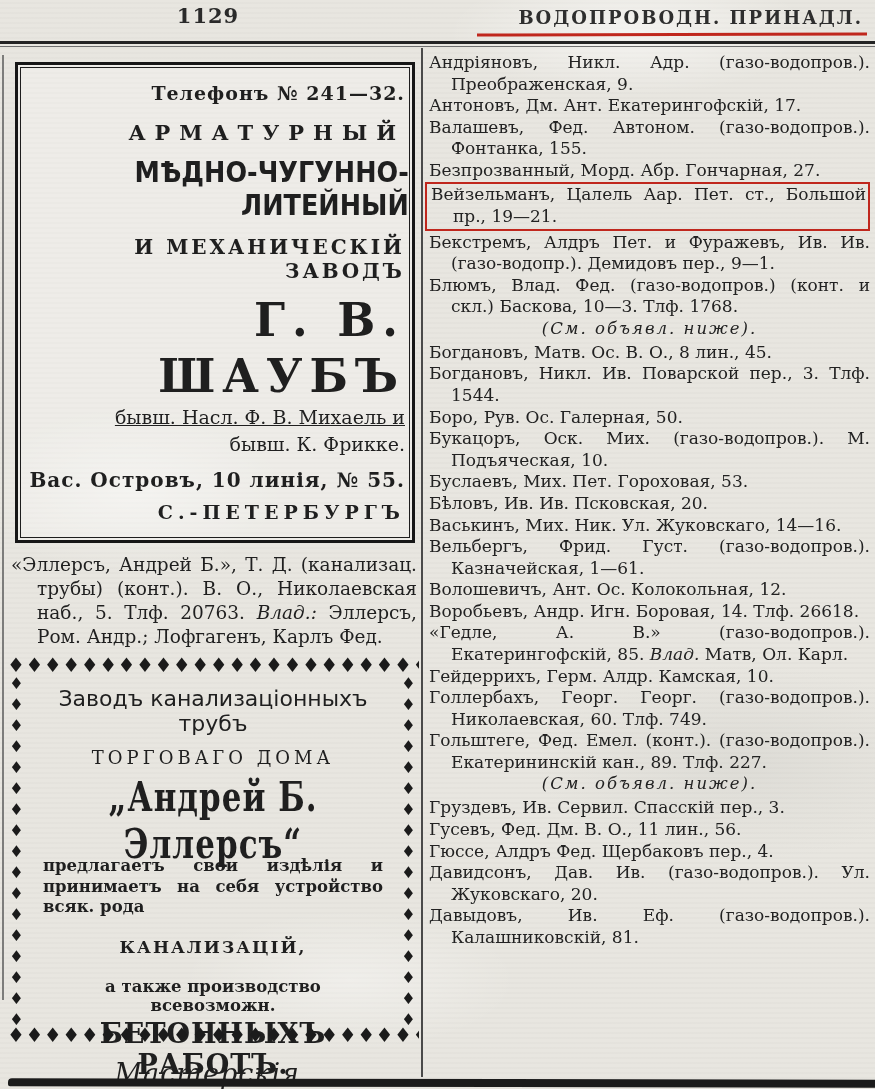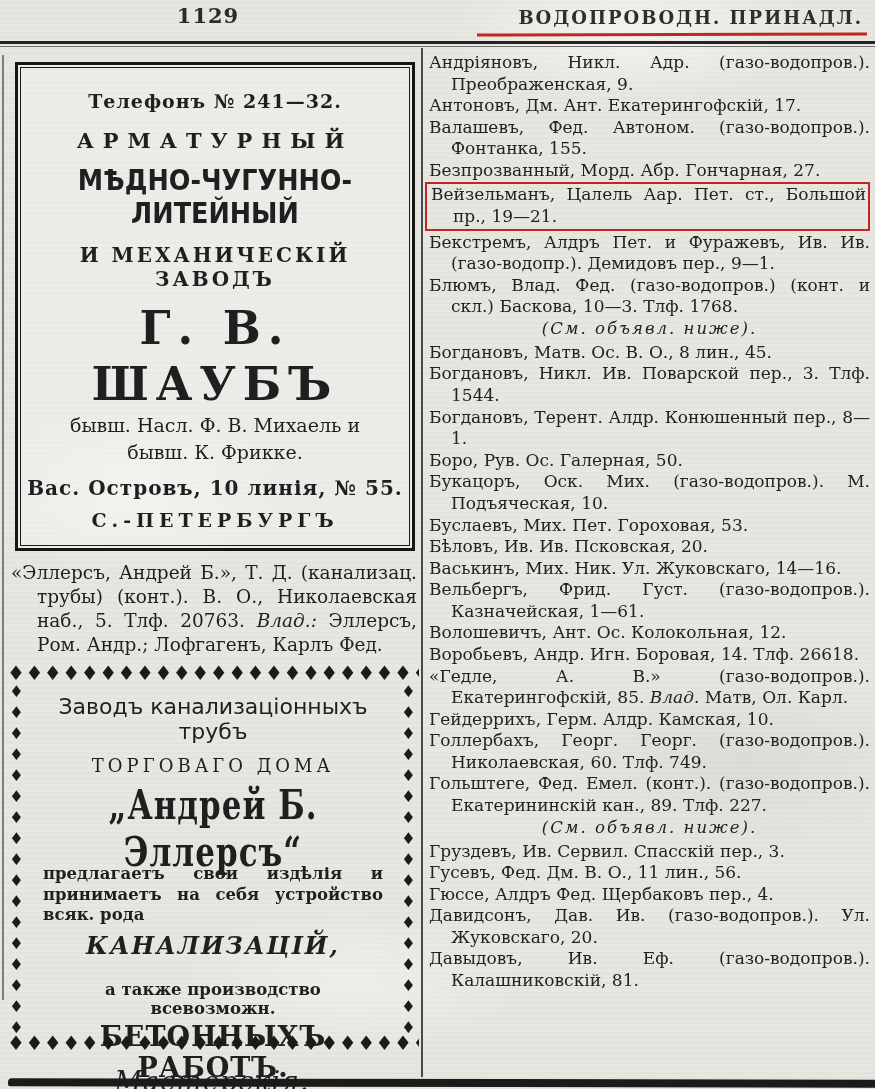--- a/index.html
+++ b/index.html
@@ -25,47 +25,47 @@
     background:#c0271d;transform:rotate(-.15deg);}
   .rule-thick{position:absolute;top:41px;left:0;width:875px;height:3px;background:#242424;}
   .rule-thin{position:absolute;top:46px;left:0;width:875px;height:1px;background:#6f6f6f;}
   .left-edge{position:absolute;left:2px;top:55px;height:945px;width:2px;background:#5a5a5a;opacity:.75;}
   .col-divider{position:absolute;left:421px;top:48px;bottom:12px;width:2px;background:#4a4a4a;}
   .bottom-bar{position:absolute;left:8px;right:0;bottom:2px;height:8px;background:#1b1b1b;
     border-radius:4px 0 0 2px;transform:rotate(.1deg);}
   
   .left-col{position:absolute;top:48px;left:5px;width:414px;}
   .schaub-box{margin:14px 4px 0 10px;border:3px solid #161616;padding:2px;background:rgba(255,255,255,.25);}
-  .schaub-inner{border:1px solid #1d1d1d;text-align:center;padding:16px 4px 14px;}
+  .schaub-inner{border:1px solid #1d1d1d;text-align:right;padding:8px 4px 14px;}
   .s-phone{font-size:19px;font-weight:bold;letter-spacing:1px;margin-top:6px;}
   .s-armatur{font-size:21px;font-weight:bold;letter-spacing:9px;margin-top:16px;}
   .s-medno{font-family:"DejaVu Sans","Liberation Sans",sans-serif;font-weight:bold;font-size:25px;
     letter-spacing:0;margin-top:15px;transform:scale(1.02,1.12);}
   .s-mech{font-size:20px;font-weight:bold;letter-spacing:3px;margin-top:17px;}
   .s-name{font-size:45px;font-weight:bold;letter-spacing:7px;margin-top:12px;transform:scaleY(1.05);}
   .s-former{font-size:19px;margin-top:5px;}
-  .s-former.first{}
+  .s-former.first{text-decoration:underline;}
   .s-addr{font-size:20px;font-weight:bold;margin-top:13px;letter-spacing:1px;}
   .s-city{font-size:19px;font-weight:bold;letter-spacing:5px;margin-top:9px;}
   .ellers-entry{margin:10px 2px 0 6px;font-size:18.5px;line-height:1.3;text-align:justify;
     padding-left:26px;text-indent:-26px;}
   .ital{font-style:italic;}
   
   .diamond-ad{position:relative;margin:8px 0 0 2px;padding:27px 36px 6px;text-align:center;height:352px;}
   .d-h{position:absolute;left:0;right:0;font-family:"DejaVu Sans",sans-serif;font-size:20px;line-height:18px;
     white-space:nowrap;overflow:hidden;text-align:center;letter-spacing:0.5px;color:#1b1b1b;}
   .d-top{top:-1px;} .d-bottom{bottom:-2px;}
   .d-v{position:absolute;top:16px;bottom:16px;width:17px;font-family:"DejaVu Sans",sans-serif;
     font-size:16px;line-height:21px;word-break:break-all;overflow:hidden;text-align:center;color:#1b1b1b;}
   .d-left{left:1px;} .d-right{right:2px;}
   .da-line1{font-family:"DejaVu Sans","Liberation Sans",sans-serif;font-weight:normal;font-size:22px;margin-top:2px;}
   .da-line2{font-size:18px;letter-spacing:4px;margin-top:11px;}
   .da-name{font-size:31px;font-weight:bold;letter-spacing:1px;margin-top:16px;transform:scaleY(1.3);}
   .da-body{font-size:16.5px;font-weight:bold;line-height:1.25;text-align:justify;}
-  .da-kanal{font-size:24px;font-weight:bold;letter-spacing:2px;margin-top:5px;font-style:italic;}
+  .da-kanal{font-size:17px;font-weight:bold;letter-spacing:2px;margin-top:19px;}
   .da-body2{font-size:16.5px;font-weight:bold;margin-top:20px;}
   .da-beton{font-size:27px;font-weight:bold;letter-spacing:1px;margin-top:3px;}
   
   .mast-head{text-align:center;margin-top:16px;}
   .mast-text{font-style:italic;font-size:27px;letter-spacing:1px;}
   
   .right-col{position:absolute;top:52px;left:429px;width:441px;}
   .entry{position:relative;}
   .entry-text{font-size:17px;line-height:1.27;padding-left:22px;text-indent:-22px;text-align:justify;color:#222;}
   .entry-note{font-size:16.5px;font-style:italic;text-align:center;letter-spacing:2px;
@@ -148,23 +148,20 @@
         <div class="entry-text">Блюмъ, Влад. Фед. (газо-водопров.) (конт. и скл.) Баскова, 10—3. Тлф. 1768.</div>
         <div class="entry-note">(См. объявл. ниже).</div>
       </div>
       <div class="entry">
         <div class="entry-text">Богдановъ, Матв. Ос. В. О., 8 лин., 45.</div>
       </div>
       <div class="entry">
         <div class="entry-text">Богдановъ, Никл. Ив. Поварской пер., 3. Тлф. 1544.</div>
       </div>
       <div class="entry">
-        <div class="entry-text">Богдановъ, Терент. Алдр. Конюшенный пер., 8—1.</div>
-      </div>
-      <div class="entry">
         <div class="entry-text">Боро, Рув. Ос. Галерная, 50.</div>
       </div>
       <div class="entry">
         <div class="entry-text">Букацоръ, Оск. Мих. (газо-водопров.). М. Подъяческая, 10.</div>
       </div>
       <div class="entry">
         <div class="entry-text">Буслаевъ, Мих. Пет. Гороховая, 53.</div>
       </div>
       <div class="entry">
         <div class="entry-text">Бѣловъ, Ив. Ив. Псковская, 20.</div>

